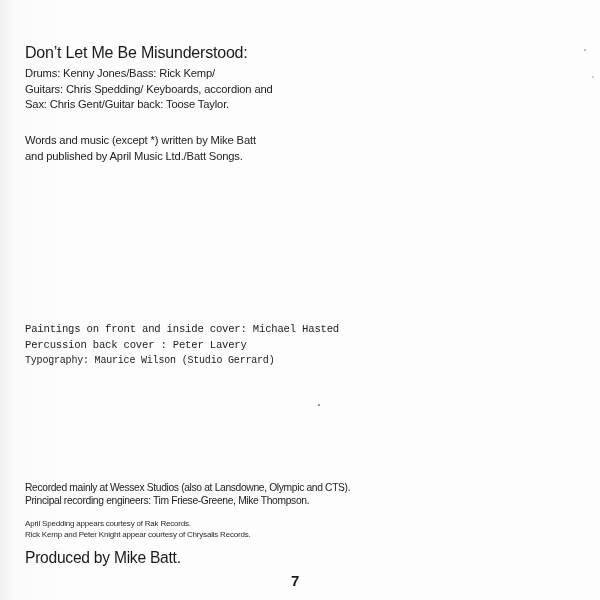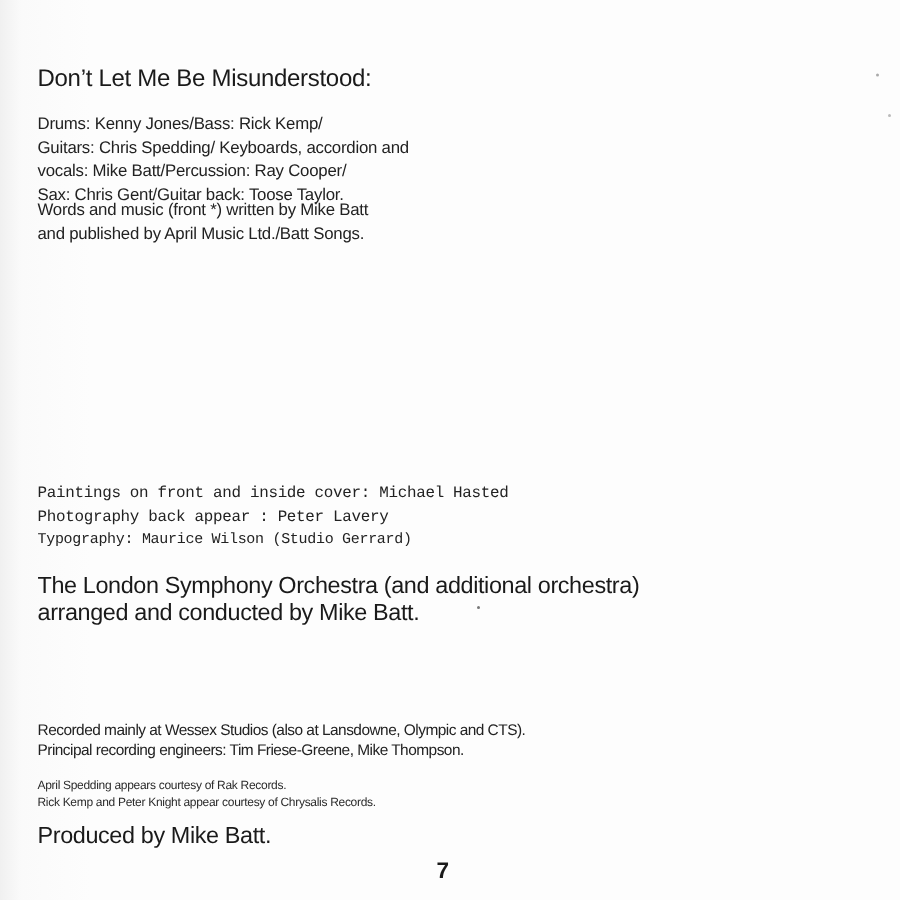--- a/index.html
+++ b/index.html
@@ -93,43 +93,38 @@
       background: #777;
     }
   </style>
 </head>
 <body>
 
 <div class="page">
 
   <div class="block" style="top:15px;">
     <div class="heading">Don’t Let Me Be Misunderstood:</div>
-    <div style="margin-top:14px;">
+    <div style="margin-top:4px;">
       <span class="body-line">Drums: Kenny Jones/Bass: Rick Kemp/</span>
       <span class="body-line">Guitars: Chris Spedding/ Keyboards, accordion and</span>
-      <span class="body-line">vocals: Mike Batt/Percussion: Ray Cooper/</span>
       <span class="body-line">Sax: Chris Gent/Guitar back: Toose Taylor.</span>
     </div>
   </div>
 
   <div class="block" style="top:133px;">
-    <span class="body-line">Words and music (front *) written by Mike Batt</span>
+    <span class="body-line">Words and music (except *) written by Mike Batt</span>
     <span class="body-line">and published by April Music Ltd./Batt Songs.</span>
   </div>
 
   <div class="block" style="top:321px;">
     <span class="credit-line">Paintings on front and inside cover: Michael Hasted</span>
-    <span class="credit-line">Photography back appear : Peter Lavery</span>
+    <span class="credit-line">Percussion back cover : Peter Lavery</span>
     <span class="credit-line small">Typography: Maurice Wilson (Studio Gerrard)</span>
   </div>
 
-  <div class="block" style="top:382px;">
-    <span class="orch-line">The London Symphony Orchestra (and additional orchestra)</span>
-    <span class="orch-line">arranged and conducted by Mike Batt.</span>
-  </div>
 
   <div class="block" style="top:481px;">
     <span class="rec-line">Recorded mainly at Wessex Studios (also at Lansdowne, Olympic and CTS).</span>
     <span class="rec-line">Principal recording engineers: Tim Friese-Greene, Mike Thompson.</span>
   </div>
 
   <div class="block" style="top:519px;">
     <span class="courtesy-line">April Spedding appears courtesy of Rak Records.</span>
     <span class="courtesy-line">Rick Kemp and Peter Knight appear courtesy of Chrysalis Records.</span>
   </div>

